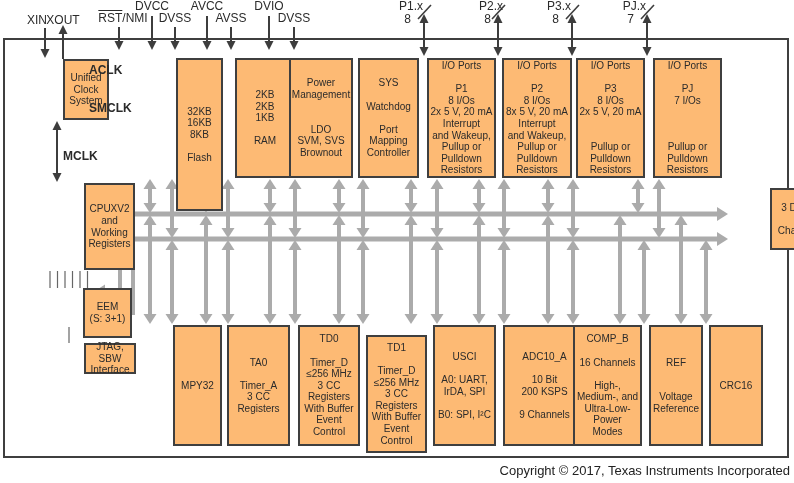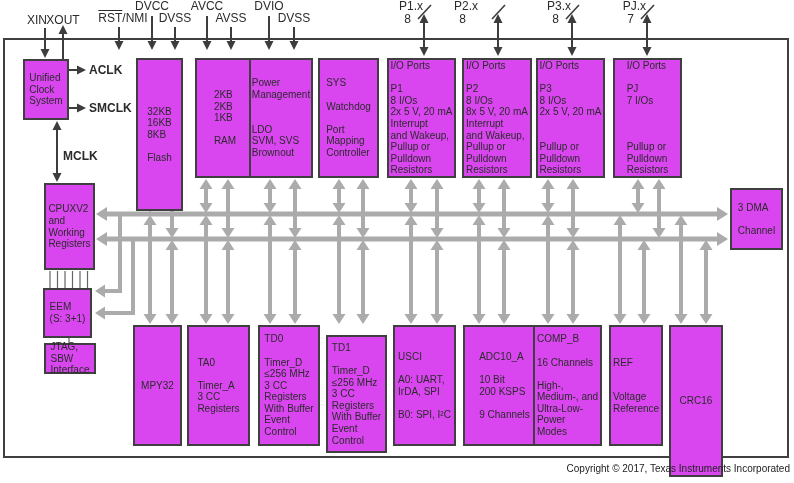--- a/index.html
+++ b/index.html
@@ -1,30 +1,30 @@
 <!DOCTYPE html>
 <html><head>
 <meta charset="utf-8">
 <style>
   html,body{margin:0;padding:0;background:#fff;}
   .stage{position:relative;width:794px;height:483px;background:#fff;overflow:hidden;
          font-family:"Liberation Sans",sans-serif;color:#2b2b2b;}
   .frame{position:absolute;left:3px;top:38px;width:786px;height:420px;
          border:2px solid #3f3f3f;box-sizing:border-box;background:transparent;}
   svg.wires{position:absolute;left:0;top:0;pointer-events:none;}
-  .box{position:absolute;border:2px solid #3f3f3f;background:#d946ef;box-sizing:border-box;
-       display:flex;align-items:center;justify-content:center;
-       font-size:10px;line-height:11.6px;white-space:pre-line;z-index:2;}
+  .box{position:absolute;border:2px solid #3f3f3f;background:#fdba74;box-sizing:border-box;
+       display:flex;align-items:center;justify-content:center;text-align:center;
+       font-size:10px;line-height:11.6px;white-space:pre-line;z-index:2;margin-left:40px;}
   .pin{position:absolute;transform:translateX(-50%);white-space:nowrap;
        font-size:12px;line-height:13px;z-index:3;}
   .over{text-decoration:overline;margin-left:8px;}
   .portpin{position:absolute;width:44px;text-align:right;font-size:12px;line-height:13px;z-index:3;}
   .portpin .pw{padding-right:12px;}
   .clklabel{position:absolute;font-size:12px;line-height:14px;white-space:nowrap;z-index:3;font-weight:bold;}
-  .copyright{position:absolute;right:4px;top:463px;font-size:10px;color:#222;z-index:3;}
+  .copyright{position:absolute;right:4px;top:463px;font-size:13px;color:#222;z-index:3;}
 </style>
 </head>
 <body>
 
 <div class="stage">
   <div class="frame"></div>
 
   <svg class="wires" width="794" height="483" id="wires">
       <line x1="104" y1="214" x2="720" y2="214" stroke="#ababab" stroke-width="5"></line>
       <line x1="104" y1="239" x2="720" y2="239" stroke="#ababab" stroke-width="5"></line>
@@ -197,21 +197,21 @@
   <div class="pin" style="left:175px;top:12px">DVSS</div>
   <div class="pin" style="left:207px;top:0px">AVCC</div>
   <div class="pin" style="left:231px;top:12px">AVSS</div>
   <div class="pin" style="left:269px;top:0px">DVIO</div>
   <div class="pin" style="left:294px;top:12px">DVSS</div>
 
   <div class="portpin" style="left:379px;top:0px">
     <div class="pl">P1.x</div>
     <div class="pw">8</div>
   </div>
-  <div class="portpin" style="left:434px;top:0px">
+  <div class="portpin" style="left:459px;top:0px">
     <div class="pl">P2.x</div>
     <div class="pw">8</div>
   </div>
   <div class="portpin" style="left:527px;top:0px">
     <div class="pl">P3.x</div>
     <div class="pw">8</div>
   </div>
   <div class="portpin" style="left:602px;top:0px">
     <div class="pl">PJ.x</div>
     <div class="pw">7</div>
@@ -343,16 +343,16 @@
 High-,
 Medium-, and
 Ultra-Low-
 Power
 Modes</div>
   <div class="box" style="left:609px;top:325px;width:54px;height:121px">REF
 
 
 Voltage
 Reference</div>
-  <div class="box" style="left:669px;top:325px;width:54px;height:152px">CRC16</div>
+  <div class="box" style="left:669px;top:325px;width:54px;height:121px">CRC16</div>
 
   <div class="copyright">Copyright © 2017, Texas Instruments Incorporated</div>
 </div>
 
 </body></html>

